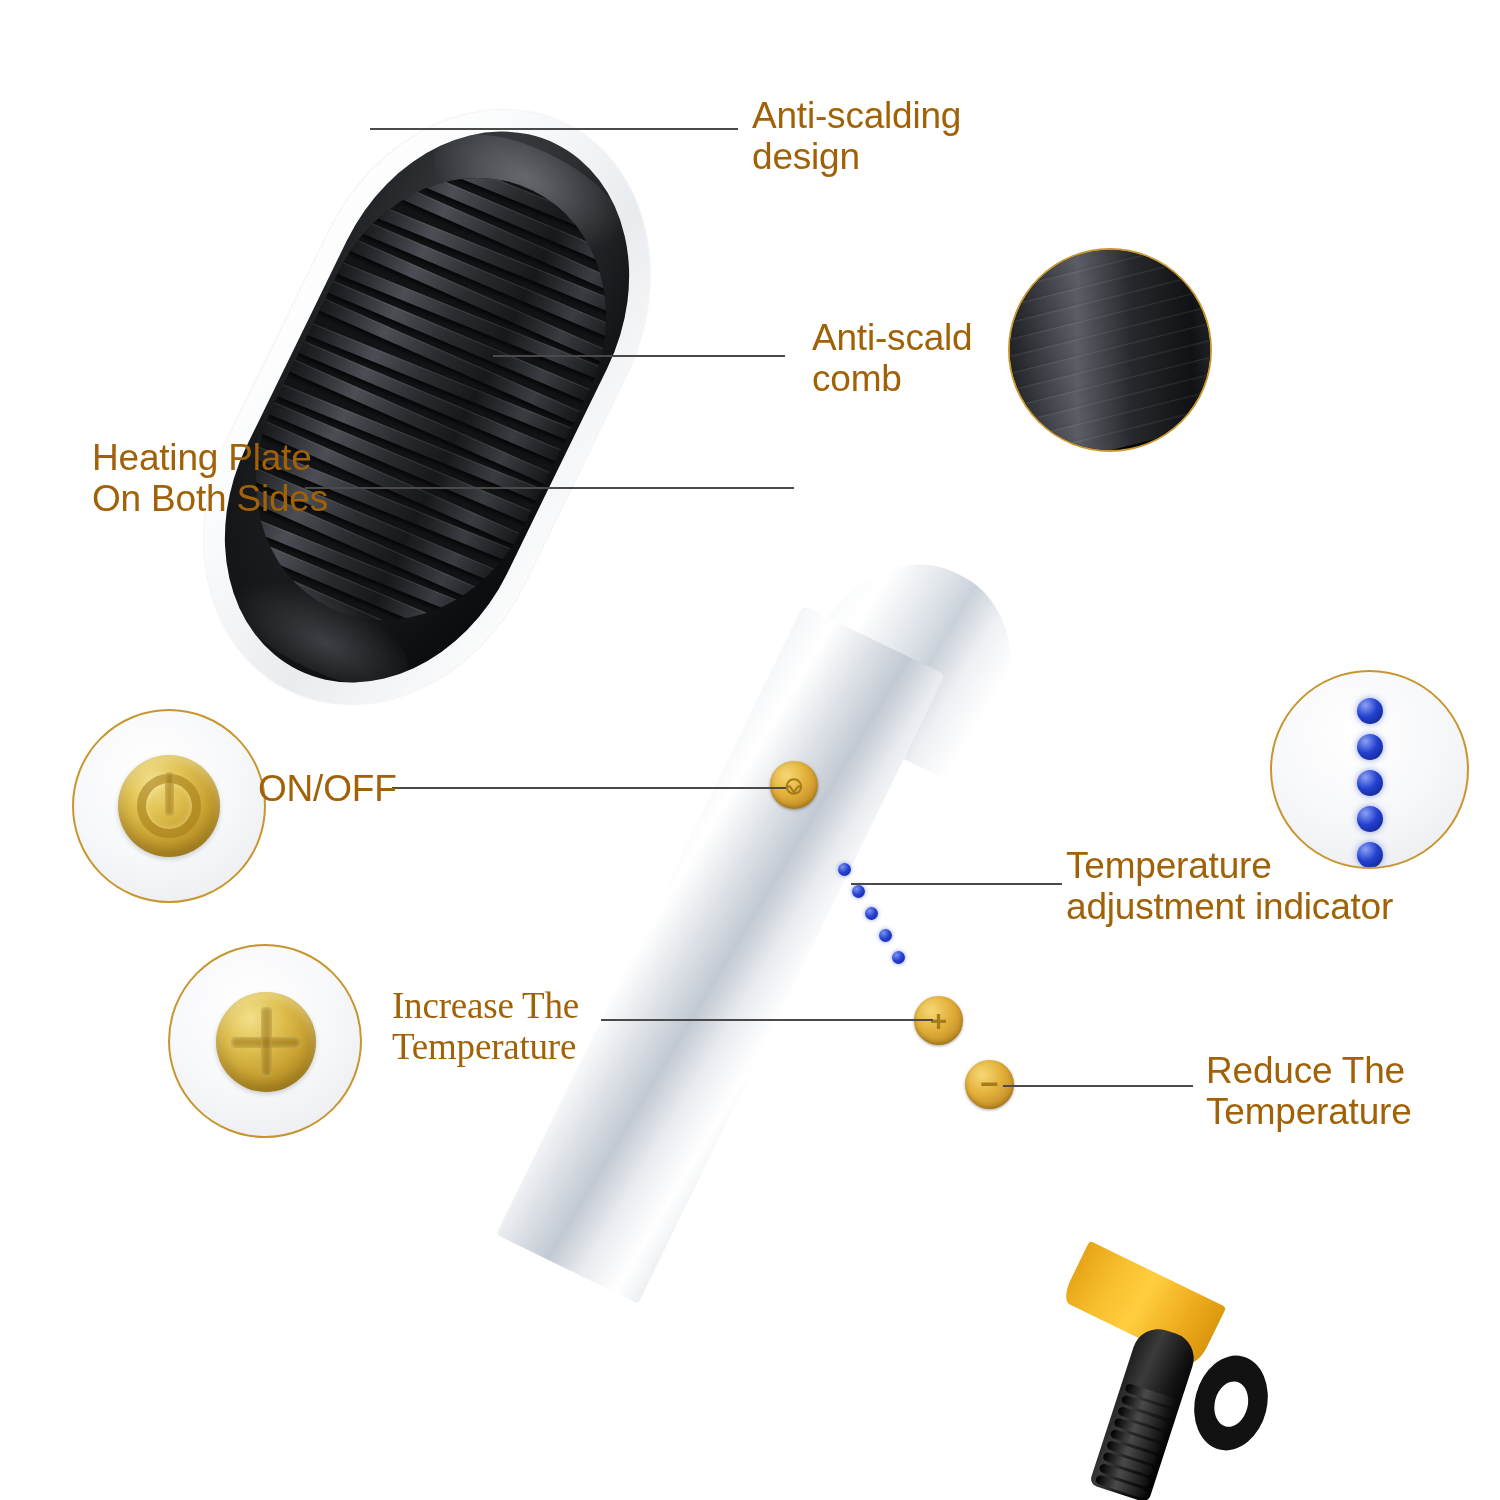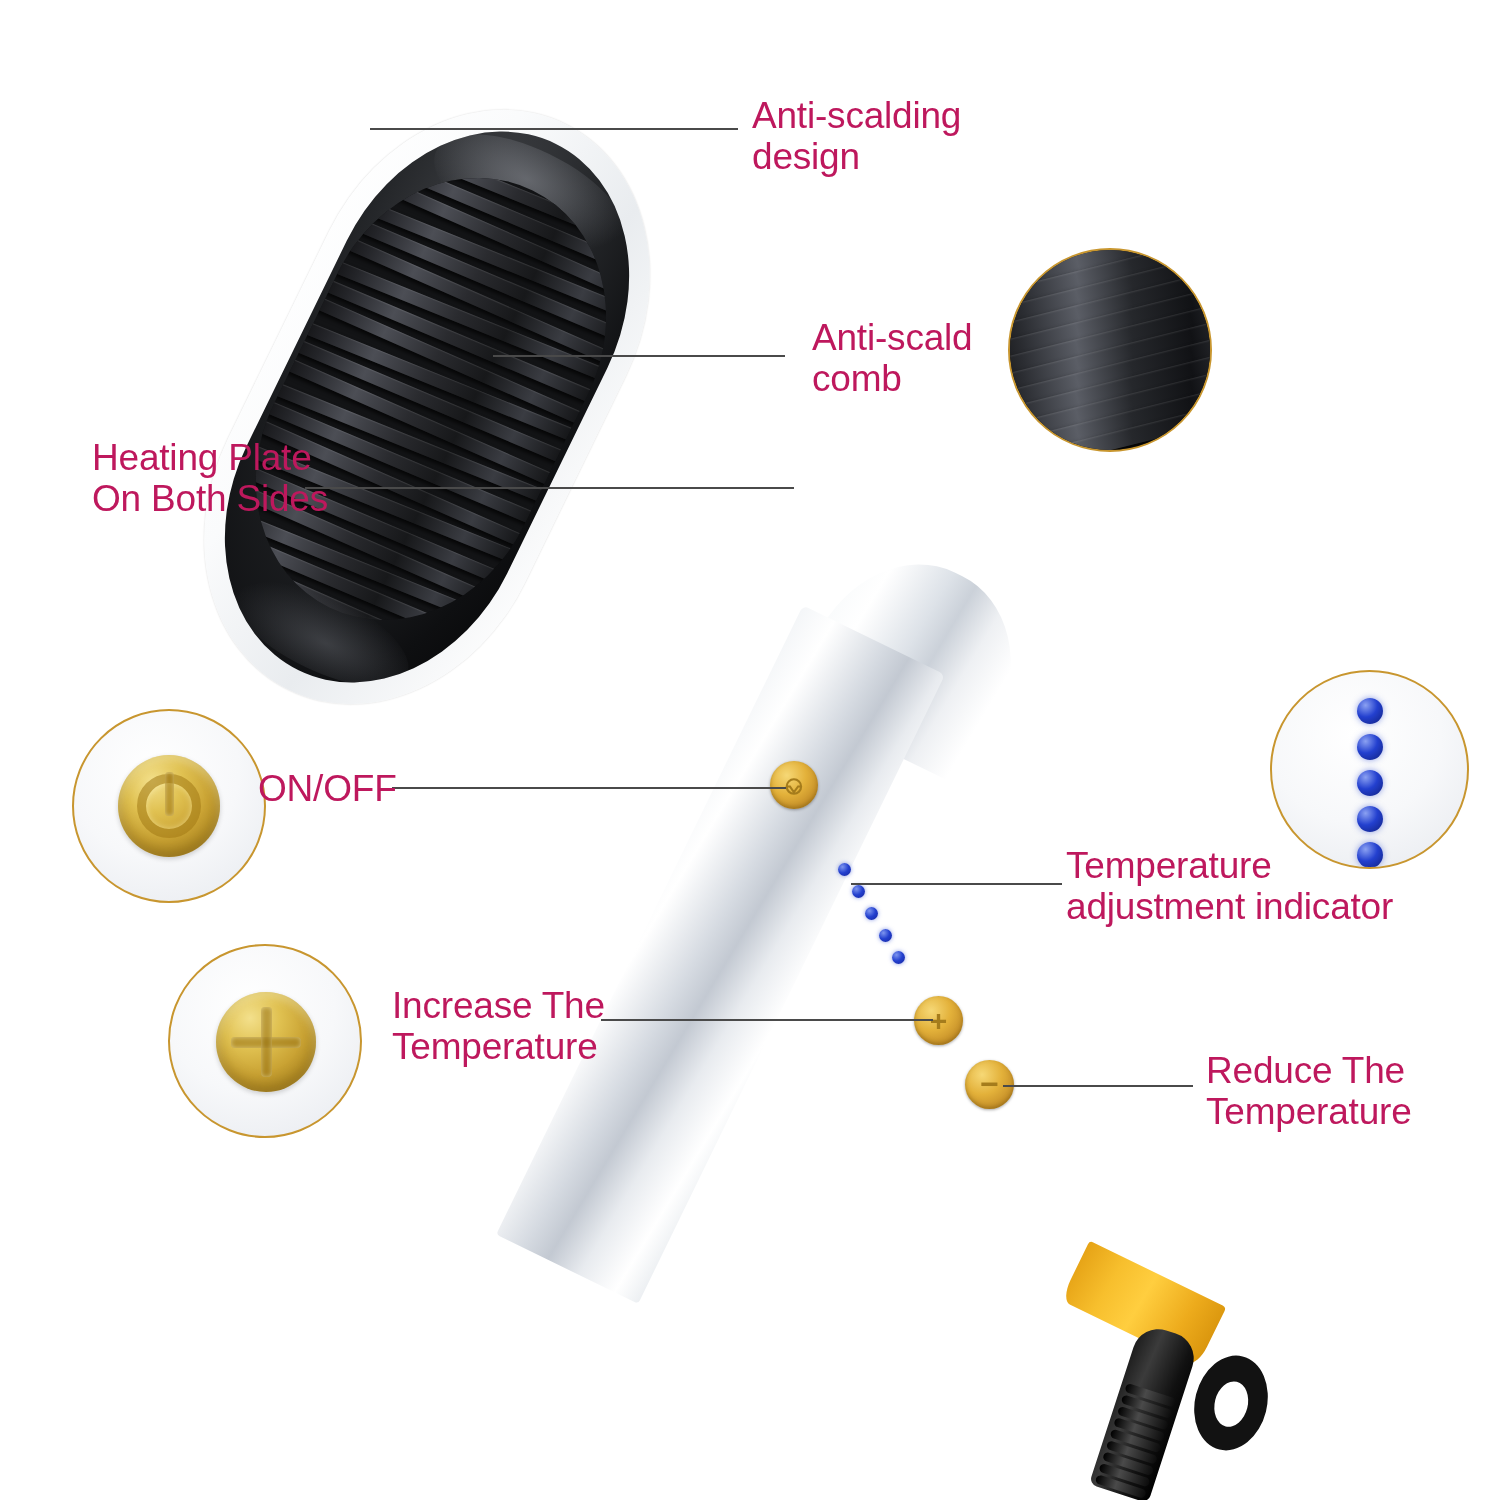--- a/index.html
+++ b/index.html
@@ -10,21 +10,21 @@
   #stage {
     position: relative;
     width: 1500px;
     height: 1500px;
     background: #ffffff;
     overflow: hidden;
     font-family: "Liberation Sans", sans-serif;
   }
   .label {
     position: absolute;
-    color: #be185d;
+    color: #a16207;
     font-size: 37px;
     line-height: 1.12;
     font-weight: 400;
     white-space: pre-line;
     letter-spacing: -0.2px;
   }
   .leader {
     position: absolute;
     background: #4a4a4a;
     height: 2px;
@@ -407,21 +407,21 @@
 design</div>
 
   <div class="label" style="left:812px; top:317px; width:300px;">Anti-scald
 comb</div>
 
   <div class="label" style="left:258px; top:768px; width:220px;">ON/OFF</div>
 
   <div class="label" style="left:92px; top:437px; width:400px;">Heating Plate
 On Both Sides</div>
 
-  <div class="label" style="left:392px; top:985px; width:360px;">Increase The
+  <div class="label" style="left:392px; top:985px; width:360px;font-family:Liberation Serif, serif;">Increase The
 Temperature</div>
 
   <div class="label" style="left:1206px; top:1050px; width:300px;">Reduce The
 Temperature</div>
 
   <div class="label" style="left:1066px; top:845px; width:420px;">Temperature
 adjustment indicator</div>
 
 </div>
 

